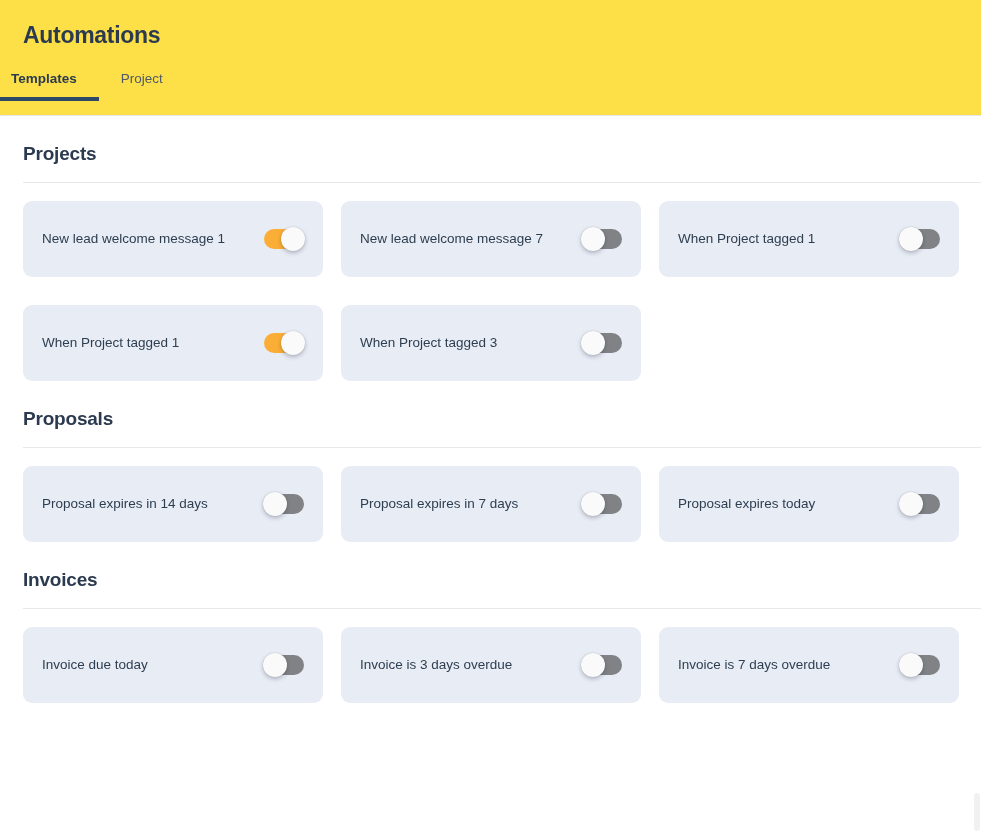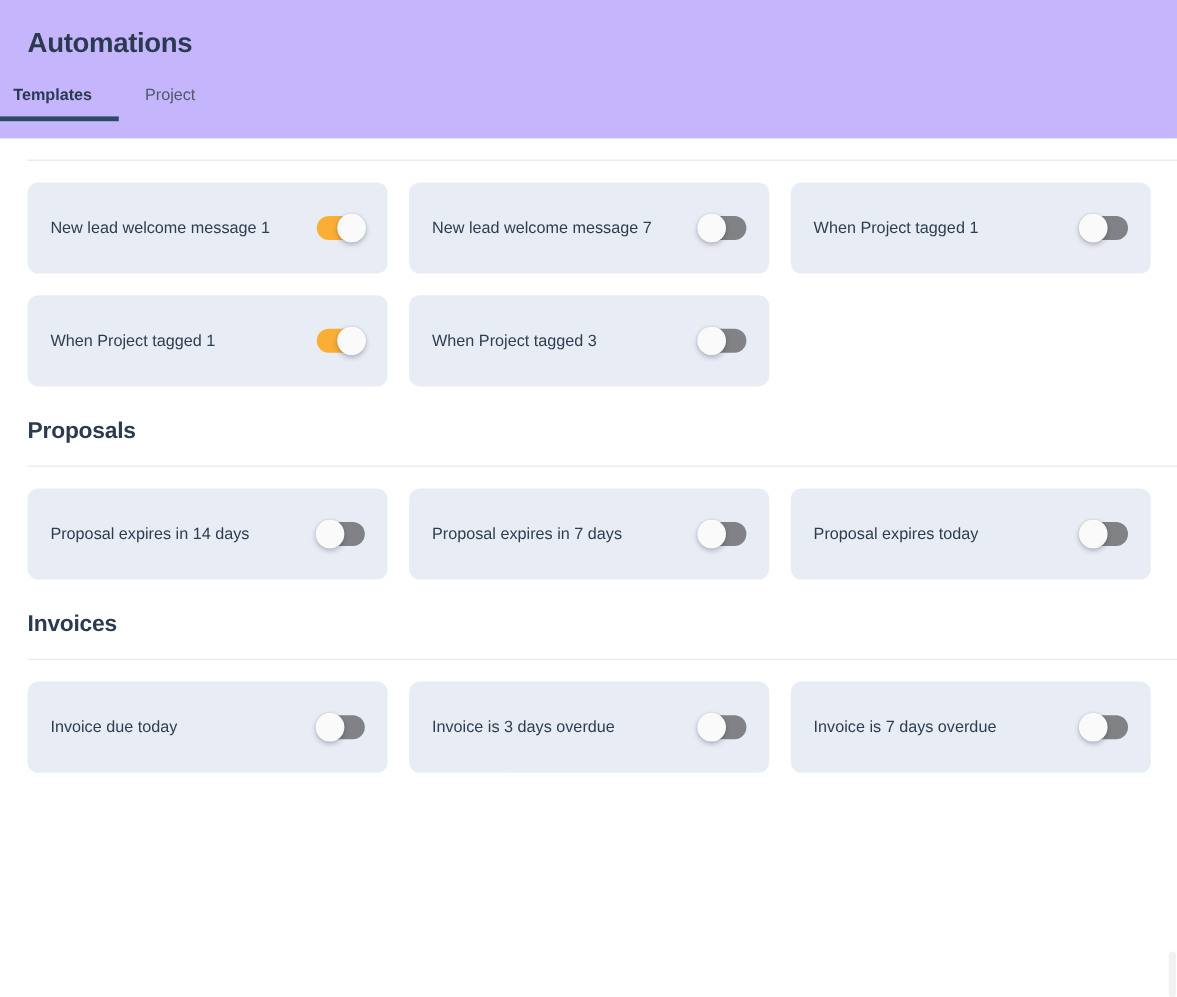--- a/index.html
+++ b/index.html
@@ -13,21 +13,21 @@
   body {
     font-family: "Liberation Sans", "DejaVu Sans", sans-serif;
     background: #ffffff;
     color: #2d3e50;
     -webkit-font-smoothing: antialiased;
   }
 
   
   .page-header {
     position: relative;
-    background: #c4b5fd;
+    background: #fde047;
     padding: 0 0 0 0;
     height: 116px;
   }
 
   .page-title {
     font-size: 23px;
     font-weight: bold;
     letter-spacing: -0.3px;
     color: #2b3a4f;
     padding: 22px 0 0 23px;
@@ -98,21 +98,21 @@
   .section-rule {
     height: 1px;
     background: #e6e8ec;
     margin: 17px 0 0 23px;
     margin-right: 0;
   }
 
   .card-grid {
     display: flex;
     flex-wrap: wrap;
-    gap: 18px 18px;
+    gap: 28px 18px;
     padding: 18px 0 0 23px;
     width: 976px;
   }
 
   .card {
     width: 300px;
     height: 76px;
     background: #e8ecf5;
     border-radius: 9px;
     display: flex;
@@ -182,20 +182,21 @@
   <div class="tabs" id="tab-bar">
       <div class="tab active">Templates</div>
       <div class="tab">Project</div>
     </div>
   <div class="header-rule"></div>
 </div>
 
 <div class="content">
   <div id="sections-root">
       <div class="section">
+        <div class="section-title">Projects</div>
         <div class="section-rule"></div>
         <div class="card-grid">
           <div class="card">
             <span class="card-label">New lead welcome message 1</span>
             <div class="toggle on">
               <div class="knob"></div>
             </div>
           </div>
           <div class="card">
             <span class="card-label">New lead welcome message 7</span>

